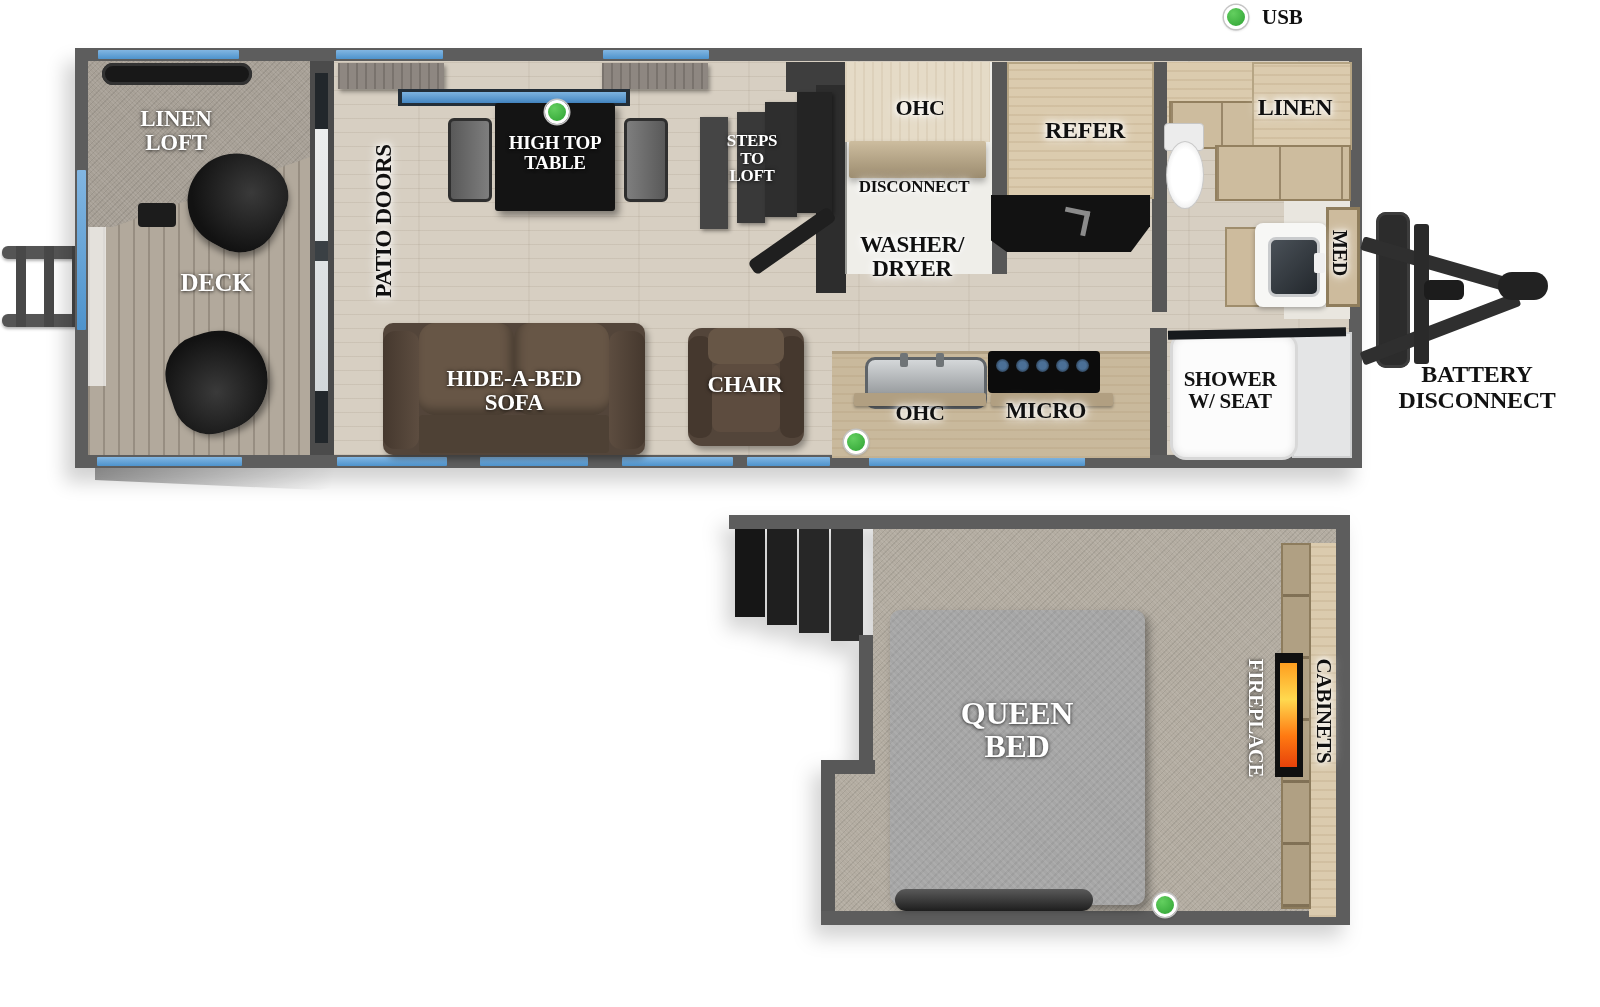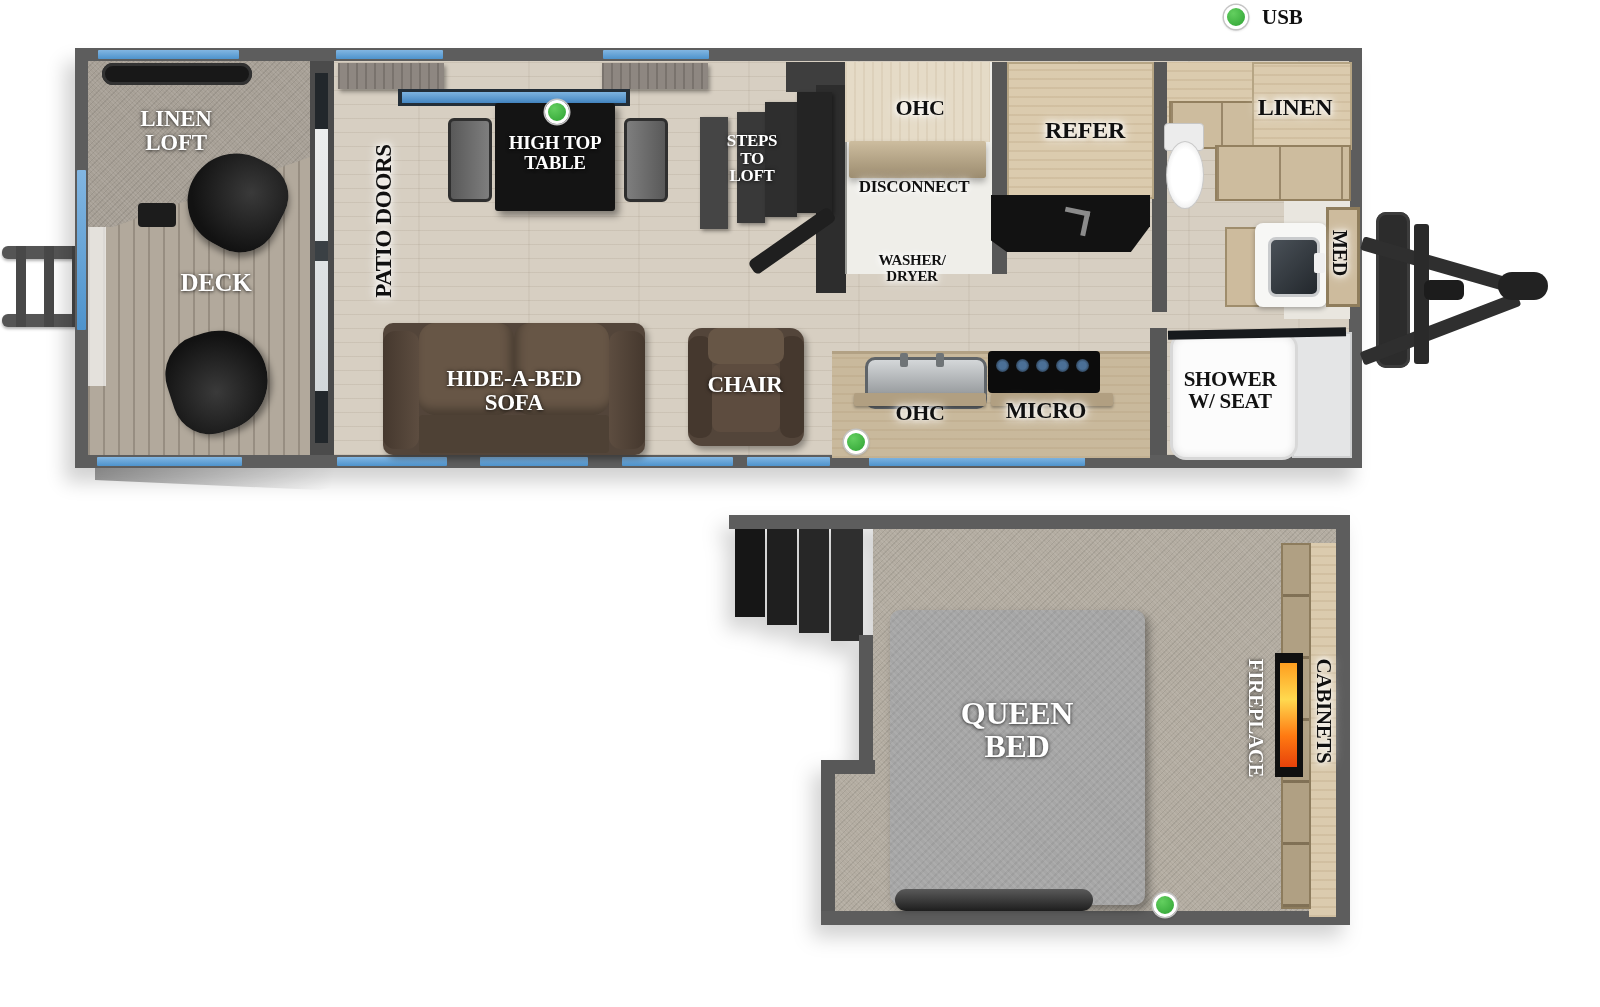--- a/index.html
+++ b/index.html
@@ -173,21 +173,21 @@
 LOFT</div>
       <div class="lbl white" style="left:128px;top:222px;font-size:25px;">DECK</div>
       <div class="lbl dark vu" style="left:296px;top:160px;font-size:23px;">PATIO DOORS</div>
       <div class="lbl white" style="left:467px;top:92px;font-size:19px;">HIGH TOP
 TABLE</div>
       <div class="lbl white" style="left:664px;top:98px;font-size:17px;">STEPS
 TO
 LOFT</div>
       <div class="lbl dark" style="left:832px;top:47px;font-size:22px;">OHC</div>
       <div class="lbl dark" style="left:826px;top:126px;font-size:17px;">DISCONNECT</div>
-      <div class="lbl dark" style="left:824px;top:208px;font-size:15px;">WASHER/
+      <div class="lbl dark" style="left:824px;top:196px;font-size:23px;">WASHER/
 DRYER</div>
       <div class="lbl dark" style="left:997px;top:69px;font-size:24px;">REFER</div>
       <div class="lbl dark" style="left:1207px;top:46px;font-size:24px;">LINEN</div>
       <div class="lbl dark vd" style="left:1252px;top:192px;font-size:20px;">MED</div>
       <div class="lbl white" style="left:426px;top:330px;font-size:23px;">HIDE-A-BED
 SOFA</div>
       <div class="lbl white" style="left:657px;top:324px;font-size:23px;">CHAIR</div>
       <div class="lbl dark" style="left:832px;top:352px;font-size:22px;">OHC</div>
       <div class="lbl dark" style="left:958px;top:350px;font-size:23px;">MICRO</div>
       <div class="lbl plain" style="left:1142px;top:330px;font-size:21px;">SHOWER
@@ -196,20 +196,22 @@
   </div>
 
   <div class="abs" style="left:1360px;top:200px;width:200px;height:180px;">
     <div class="abs" style="left:16px;top:12px;width:34px;height:156px;background:#2c2c2c;border-radius:10px;box-shadow:inset 0 0 0 3px #3c3c3c;"></div>
     <div class="abs" style="left:2px;top:36px;width:168px;height:14px;background:#2f2f2f;border-radius:3px;transform:rotate(16deg);transform-origin:left center;"></div>
     <div class="abs" style="left:2px;top:152px;width:168px;height:14px;background:#2f2f2f;border-radius:3px;transform:rotate(-21deg);transform-origin:left center;"></div>
     <div class="abs" style="left:54px;top:24px;width:15px;height:140px;background:#2a2a2a;border-radius:3px;"></div>
     <div class="abs" style="left:64px;top:80px;width:40px;height:20px;background:#1c1c1c;border-radius:6px;"></div>
     <div class="abs" style="left:138px;top:72px;width:50px;height:28px;background:#222;border-radius:14px;"></div>
   </div>
+  <div class="lbl plain" style="left:1477px;top:387px;font-size:24px;line-height:1.1;">BATTERY
+DISCONNECT</div>
 
   <div class="abs" style="left:725px;top:515px;width:625px;height:410px;filter:drop-shadow(-8px 12px 10px rgba(0,0,0,.18));">
 
     <div class="abs carpet2" style="left:148px;top:14px;width:463px;height:382px;"></div>
     <div class="abs carpet2" style="left:110px;top:259px;width:38px;height:137px;"></div>
 
     <div class="abs wall" style="left:132px;top:0;width:493px;height:14px;background:#5d5d5d;"></div>
     <div class="abs wall" style="left:611px;top:0;width:14px;height:410px;background:#5d5d5d;"></div>
     <div class="abs wall" style="left:96px;top:396px;width:529px;height:14px;background:#5d5d5d;"></div>
     <div class="abs wall" style="left:4px;top:0;width:132px;height:14px;background:#5d5d5d;"></div>

